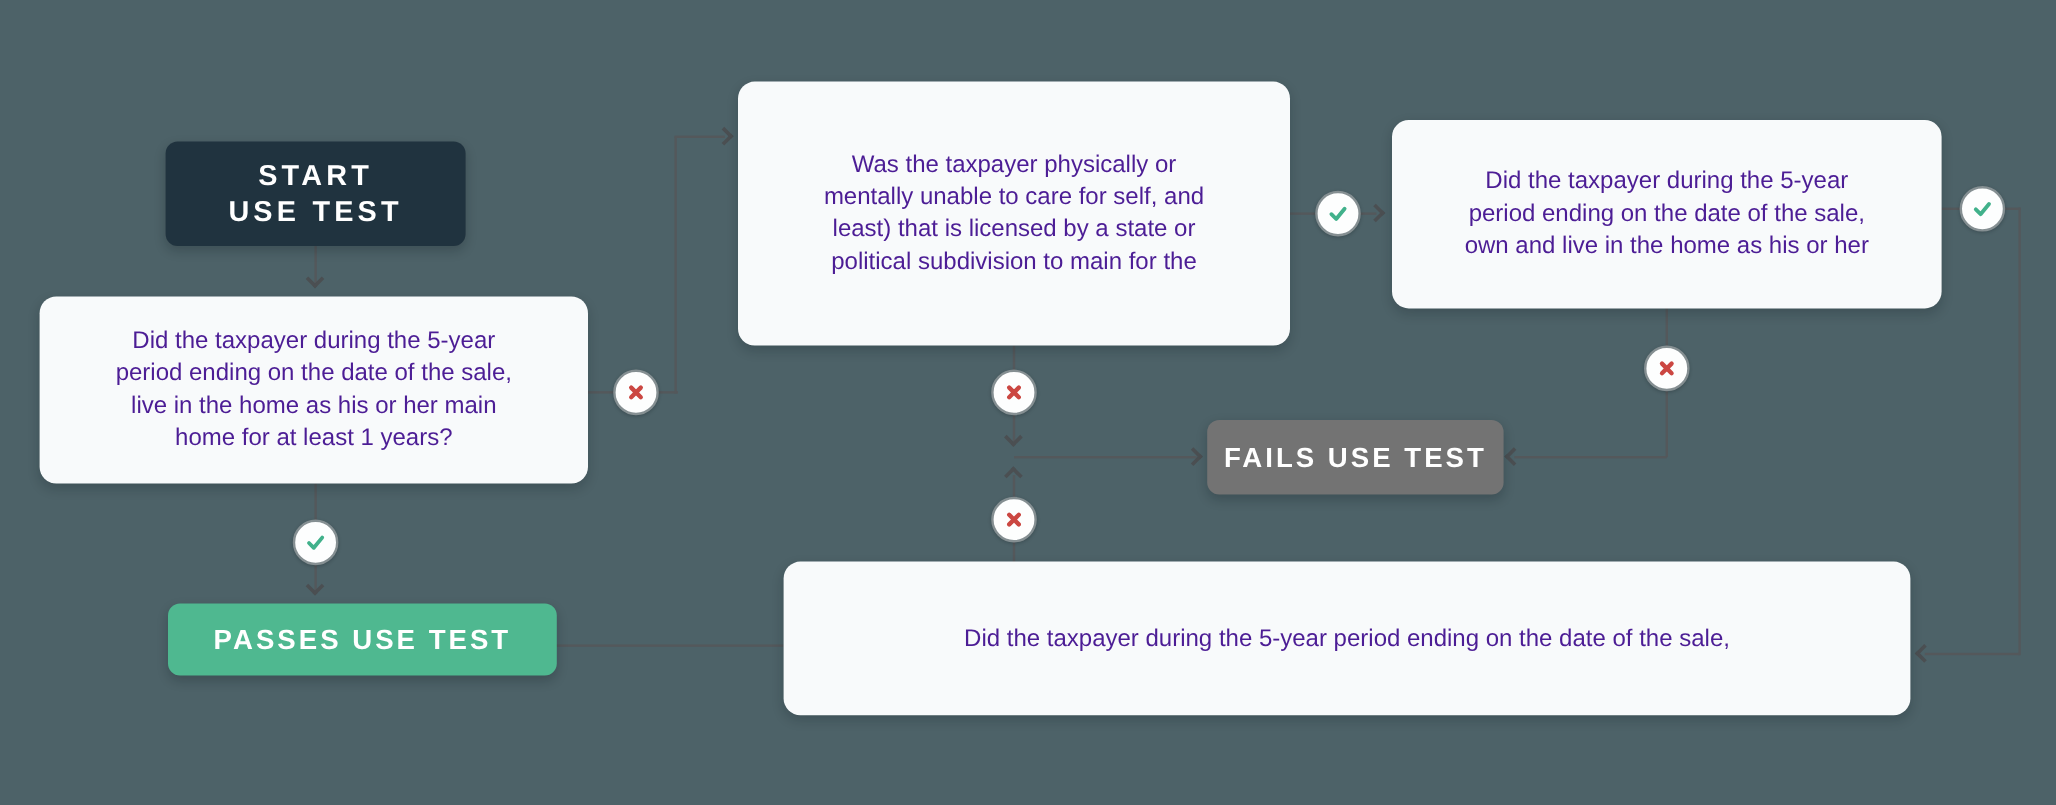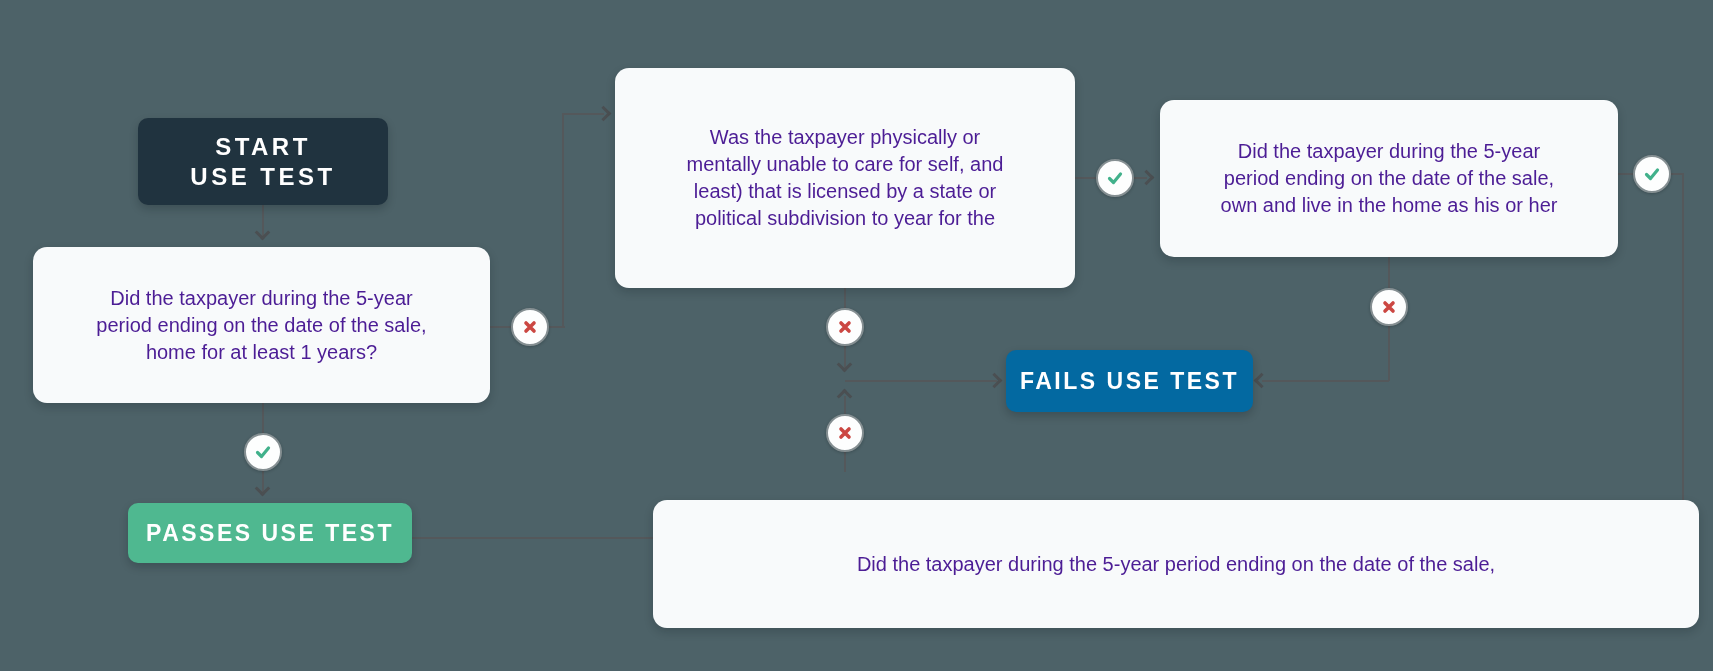--- a/index.html
+++ b/index.html
@@ -13,21 +13,21 @@
     display:flex;flex-direction:column;justify-content:center;align-items:center;
     color:#4c1d95;font-size:20px;line-height:27px;font-weight:500;text-align:center;
   }
   .pill{
     position:absolute;border-radius:10px;
     display:flex;flex-direction:column;justify-content:center;align-items:center;
     color:#ffffff;font-weight:bold;
     box-shadow:0 4px 9px rgba(10,20,25,.22);
   }
   .pill.start{background:#20333f;font-size:24px;line-height:30px;letter-spacing:3.5px;}
-  .pill.fails{background:#0369a1;font-size:23px;letter-spacing:2.5px;}
+  .pill.fails{background:#737373;font-size:23px;letter-spacing:2.5px;}
   .pill.passes{background:#4fb890;font-size:23px;letter-spacing:2.5px;}
   .line{position:absolute;background:#54585b;}
   .line.h{height:2px;} .line.v{width:2px;}
   .badge{
     position:absolute;width:38px;height:38px;border-radius:50%;
     background:#fdfefe;border:2px solid #858f92;box-sizing:border-box;
     display:flex;align-items:center;justify-content:center;
     box-shadow:0 1px 3px rgba(10,20,25,.25);
   }
   .badge svg{display:block;}
@@ -109,41 +109,42 @@
   </div>
 
   <div class="pill start" style="left:138px;top:118px;width:250px;height:87px">
     <div>START</div>
     <div>USE TEST</div>
   </div>
 
   <div class="card" style="left:33px;top:247px;width:457px;height:156px">
     <div>Did the taxpayer during the 5-year</div>
     <div>period ending on the date of the sale,</div>
+    <div>live in the home as his or her main</div>
     <div>home for at least 1 years?</div>
   </div>
 
   <div class="card" style="left:615px;top:68px;width:460px;height:220px">
     <div>Was the taxpayer physically or</div>
     <div>mentally unable to care for self, and</div>
     <div>least) that is licensed by a state or</div>
-    <div>political subdivision to year for the</div>
+    <div>political subdivision to main for the</div>
   </div>
 
   <div class="card" style="left:1160px;top:100px;width:458px;height:157px">
     <div>Did the taxpayer during the 5-year</div>
     <div>period ending on the date of the sale,</div>
     <div>own and live in the home as his or her</div>
   </div>
 
   <div class="pill fails" style="left:1006px;top:350px;width:247px;height:62px">
     <div>FAILS USE TEST</div>
   </div>
 
-  <div class="pill passes" style="left:128px;top:503px;width:284px;height:60px">
+  <div class="pill passes" style="left:140px;top:503px;width:324px;height:60px">
     <div>PASSES USE TEST</div>
   </div>
 
-  <div class="card" style="left:653px;top:500px;width:1046px;height:128px">
+  <div class="card" style="left:653px;top:468px;width:939px;height:128px">
     <div>Did the taxpayer during the 5-year period ending on the date of the sale,</div>
   </div>
 
 </div>
 
 </body></html>

